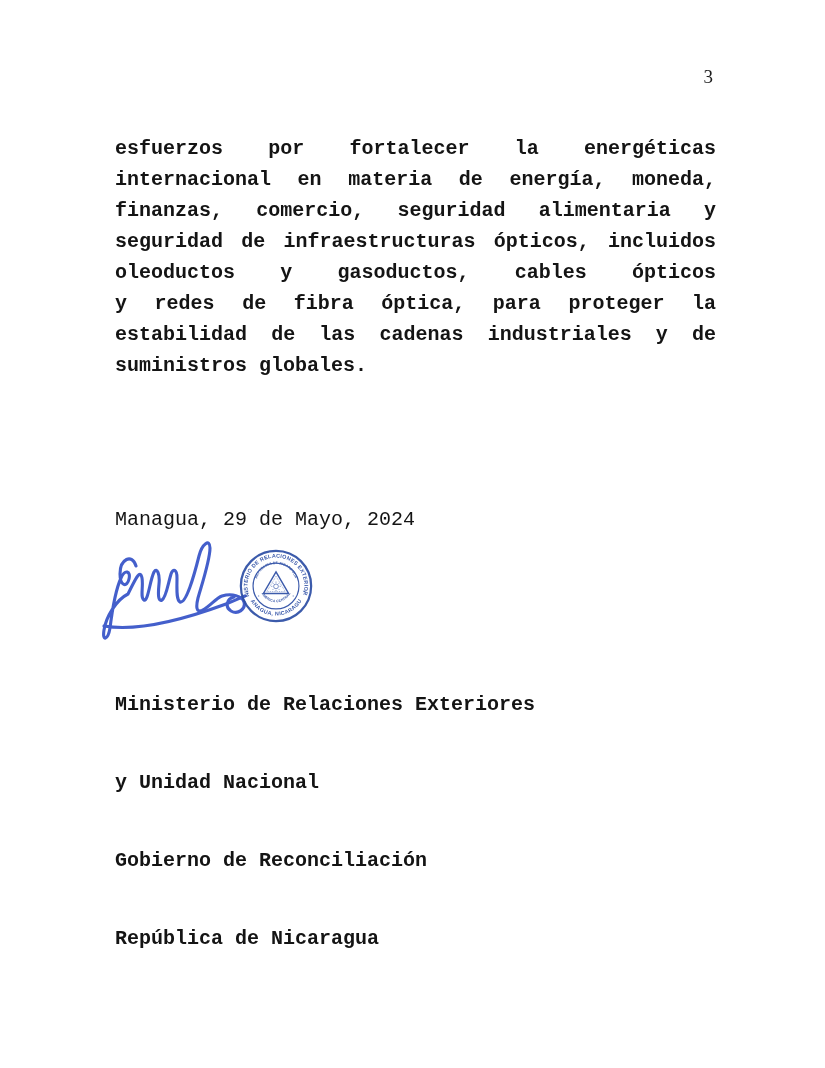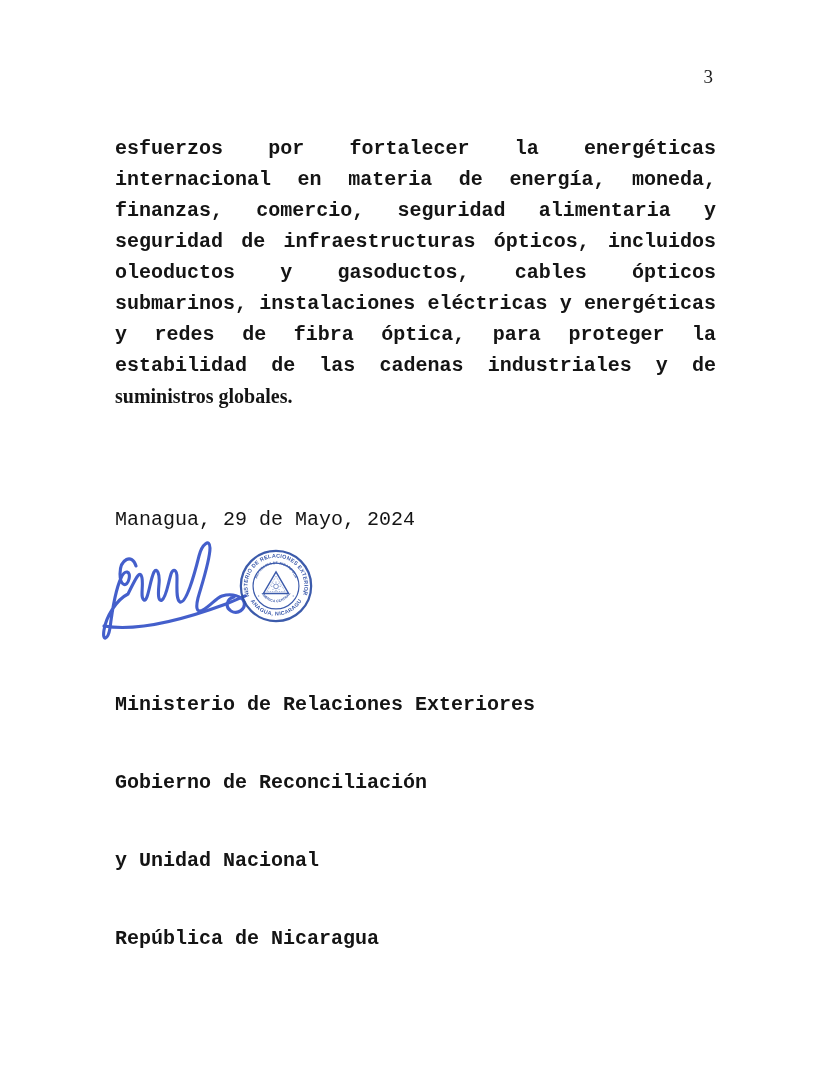--- a/index.html
+++ b/index.html
@@ -31,21 +31,20 @@
     color: #141414;
   }
   .body-text .bline {
     text-align: justify;
     text-align-last: justify;
     white-space: normal;
   }
   .body-text .bline.last {
     text-align: left;
     text-align-last: left;
-    font-family: Liberation Serif, serif;
   }
   .date-line {
     position: absolute;
     left: 115px; top: 508px;
     font-weight: normal;
     font-size: 20px;
     color: #141414;
     white-space: pre;
   }
   .signature-svg {
@@ -79,21 +78,20 @@
 <div class="page">
 
   <div class="page-number">3</div>
 
   <div class="body-text">
     <div class="bline">esfuerzos por fortalecer la energéticas</div>
     <div class="bline">internacional en materia de energía, moneda,</div>
     <div class="bline">finanzas, comercio, seguridad alimentaria y</div>
     <div class="bline">seguridad de infraestructuras ópticos, incluidos</div>
     <div class="bline">oleoductos y gasoductos, cables ópticos</div>
-    <div class="bline">submarinos, instalaciones eléctricas y energéticas</div>
     <div class="bline">y redes de fibra óptica, para proteger la</div>
     <div class="bline">estabilidad de las cadenas industriales y de</div>
     <div class="bline last">suministros globales.</div>
   </div>
 
   <div class="date-line">Managua, 29 de Mayo, 2024</div>
 
   <svg class="signature-svg" viewBox="0 0 155 112" fill="none" xmlns="http://www.w3.org/2000/svg">
     <g stroke="#3a57c9" stroke-width="3.1" stroke-linecap="round" stroke-linejoin="round" opacity="0.95">
       <path d="
@@ -166,18 +164,18 @@
       </text>
       <text x="8.5" y="60" font-size="6">✶</text>
       <text x="85.5" y="60" font-size="6">✶</text>
       <text x="25" y="64.5" font-size="3.6">✶</text>
       <text x="71.5" y="64.5" font-size="3.6">✶</text>
     </g>
   </svg>
 
   <div class="footer-block">
     <div>Ministerio de Relaciones Exteriores</div>
+    <div>y Unidad Nacional</div>
     <div>Gobierno de Reconciliación</div>
-    <div>y Unidad Nacional</div>
     <div>República de Nicaragua</div>
   </div>
 
 </div>
 
 </body></html>

